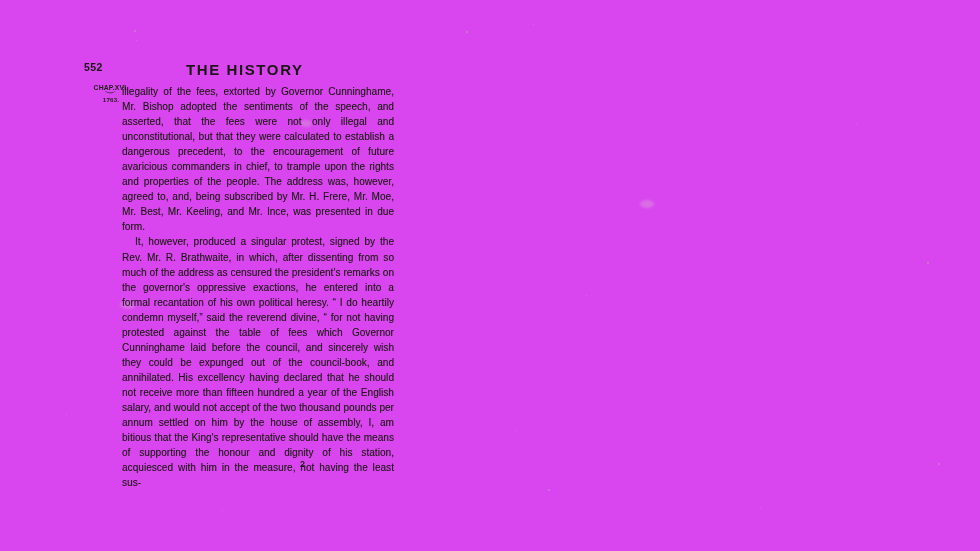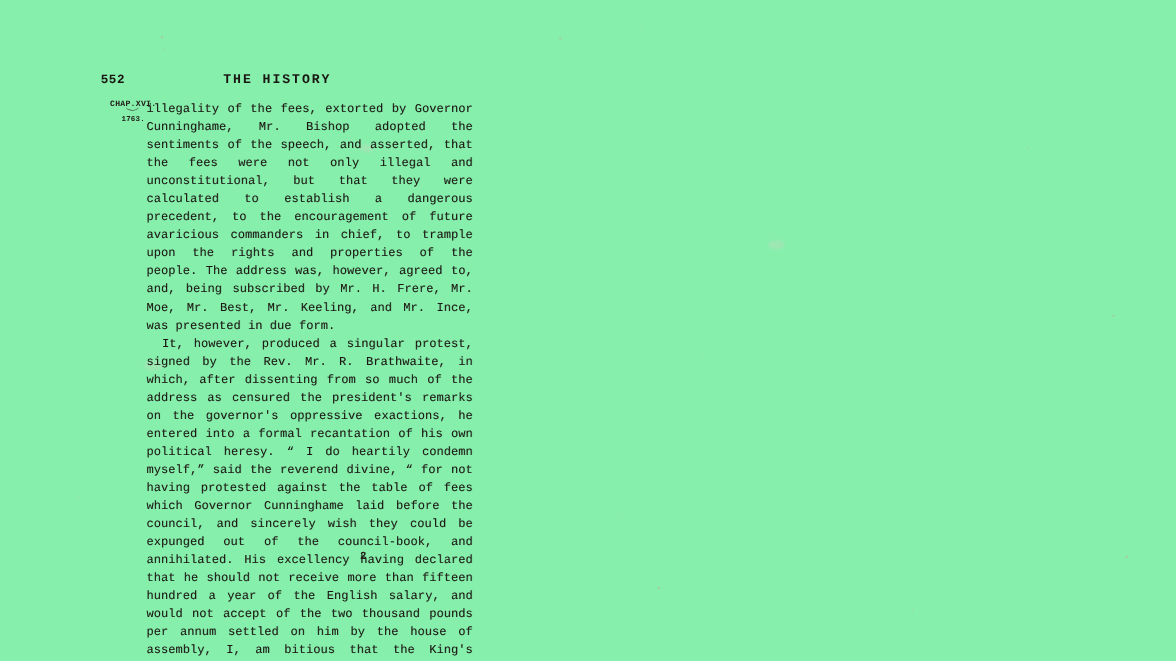--- a/index.html
+++ b/index.html
@@ -5,23 +5,23 @@
 <style>
   html, body {
     margin: 0;
     padding: 0;
     background: #ffffff;
   }
   #page {
     position: relative;
     width: 980px;
     height: 551px;
-    background: #86efac;
+    background: #d946ef;
     overflow: hidden;
-    font-family: Liberation Mono, monospace;
+    font-family: Liberation Sans, sans-serif;
     color: #15130f;
   }
 
   
   .speck {
     position: absolute;
     background: #b8b2a6;
     border-radius: 50%;
     opacity: .55;
   }
@@ -47,21 +47,21 @@
     font-size: 10.5px;
     font-weight: bold;
     letter-spacing: .4px;
     color: #1a1713;
   }
   .folio.left-folio  { left: 84px;  top: 61px; }
 
   .running-head {
     position: absolute;
     top: 61px;
-    font-size: 11px;
+    font-size: 15px;
     font-weight: bold;
     letter-spacing: 1.6px;
     color: #1a1713;
   }
   .running-head.rh-left  { left: 186px; }
 
   
   .marginal {
     position: absolute;
     width: 62px;

